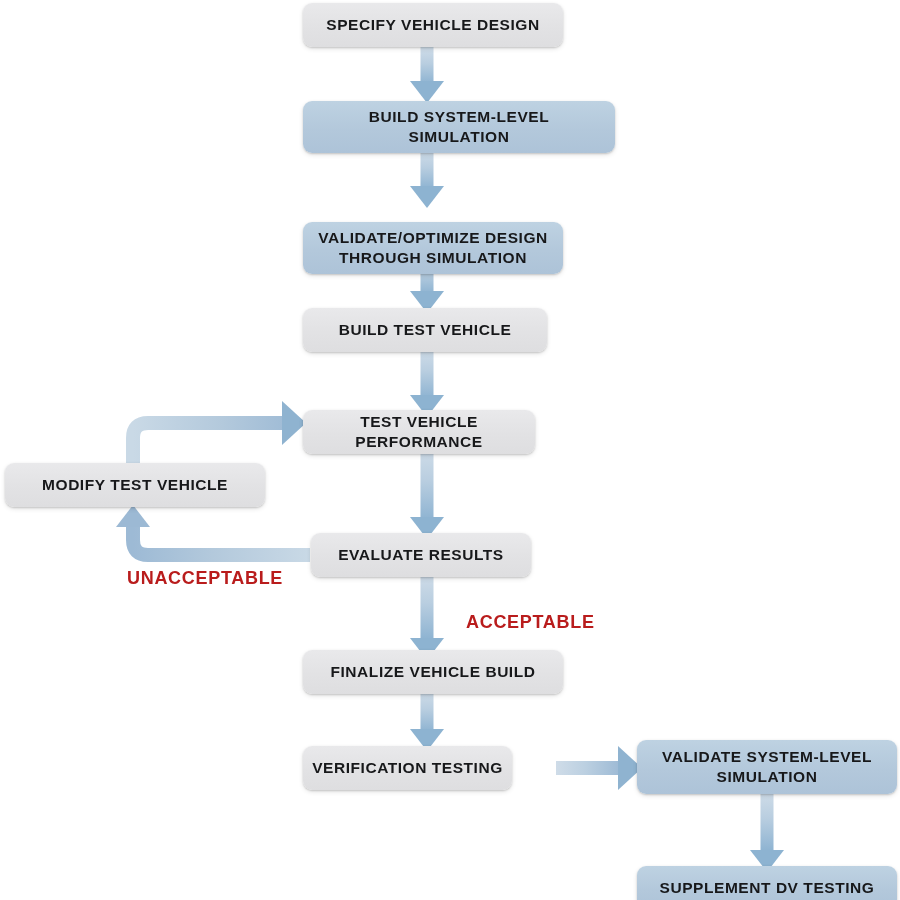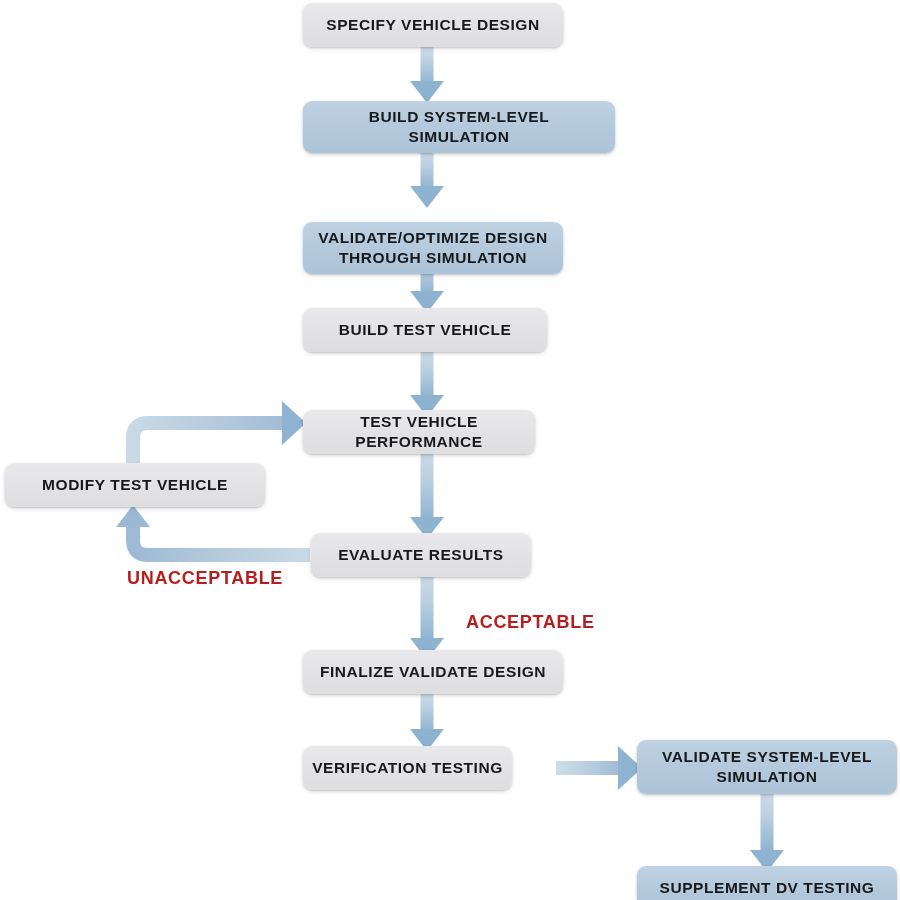--- a/index.html
+++ b/index.html
@@ -219,21 +219,21 @@
 
   <div class="node gray" style="left:5px; top:463px; width:260px; height:44px;">
     <span class="txt">MODIFY TEST VEHICLE</span>
   </div>
 
   <div class="node gray" style="left:303px; top:533px; width:220px; height:44px;margin-left:8px;">
     <span class="txt">EVALUATE RESULTS</span>
   </div>
 
   <div class="node gray" style="left:303px; top:650px; width:260px; height:44px;">
-    <span class="txt">FINALIZE VALIDATE DESIGN</span>
+    <span class="txt">FINALIZE VEHICLE BUILD</span>
   </div>
 
   <div class="node gray" style="left:303px; top:746px; width:209px; height:44px;">
     <span class="txt">VERIFICATION TESTING</span>
   </div>
 
   <div class="node blue" style="left:637px; top:740px; width:260px; height:54px;border-radius:9px;">
     <span class="txt">VALIDATE SYSTEM-LEVEL
 SIMULATION</span>
   </div>

